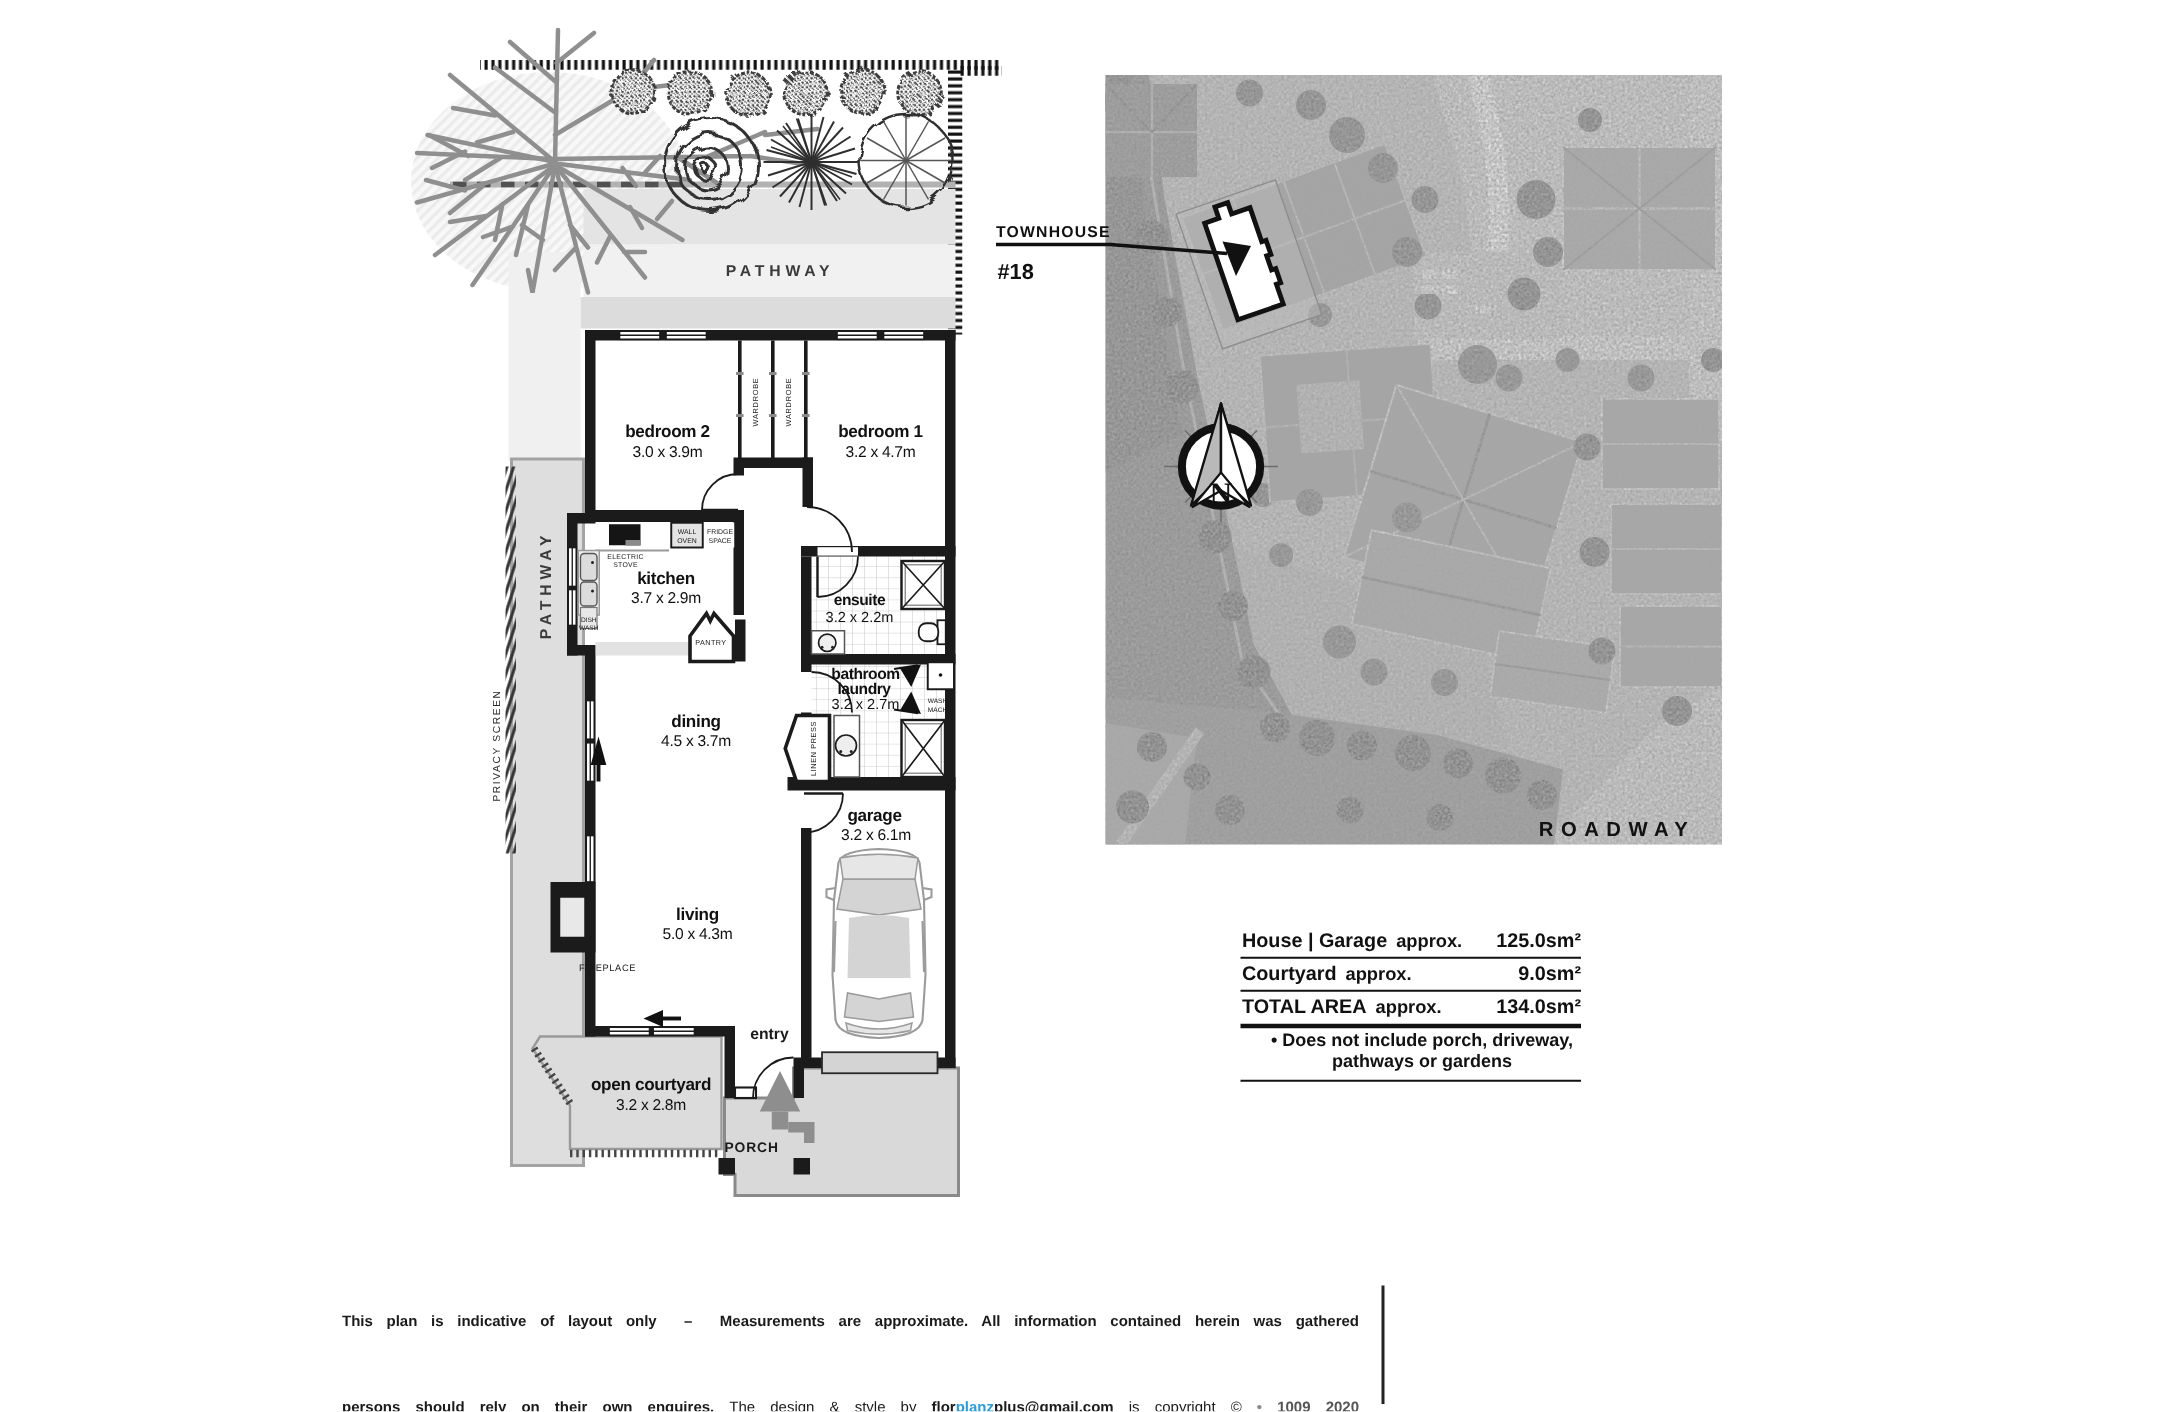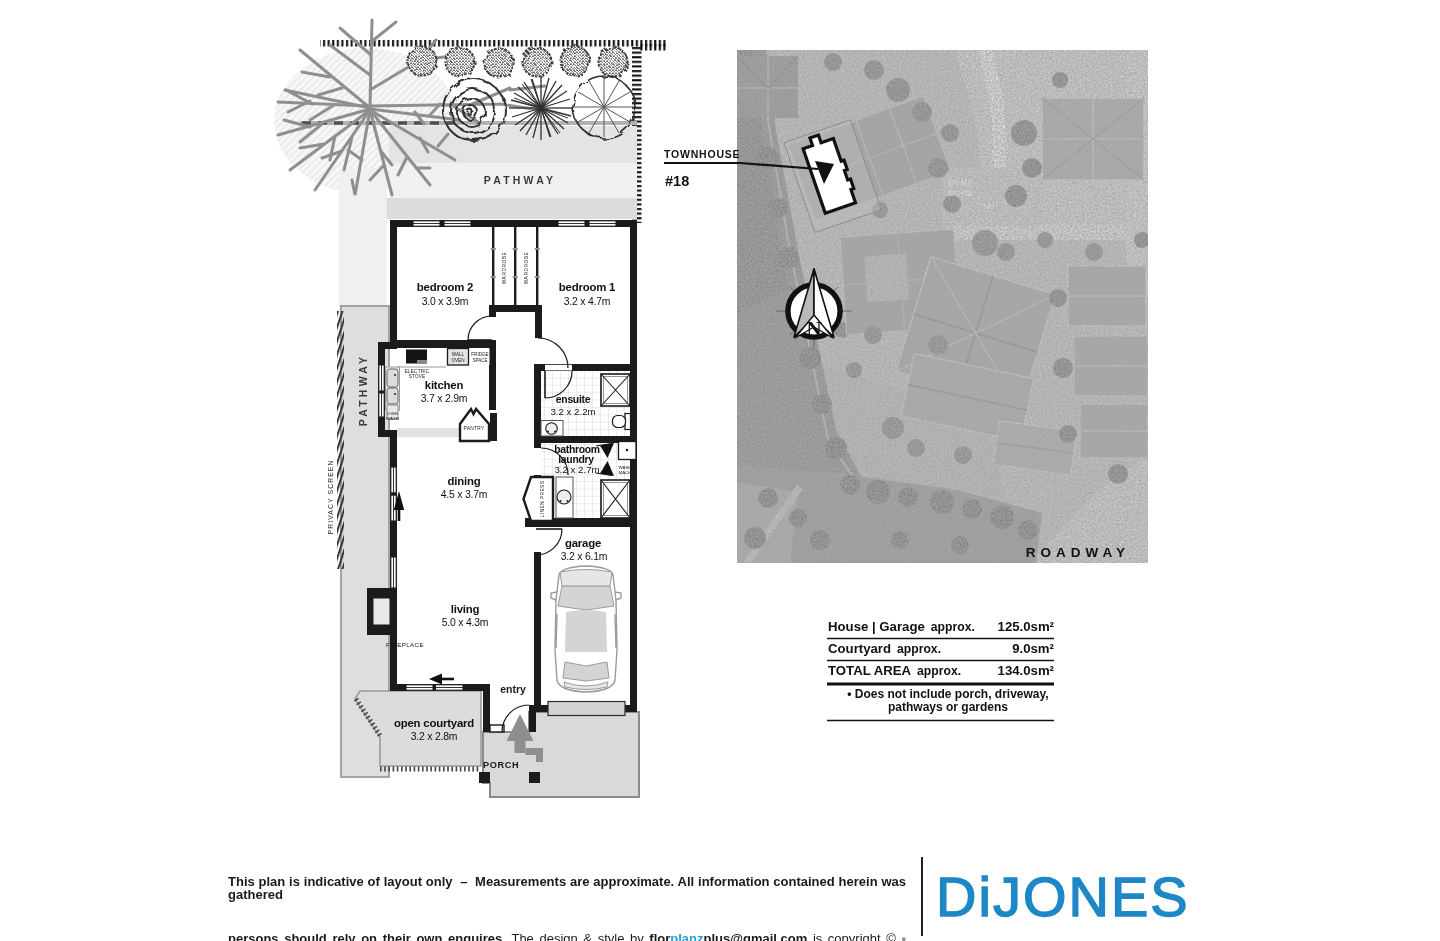--- a/index.html
+++ b/index.html
@@ -1,19 +1,19 @@
 <!DOCTYPE html>
 <html><head>
 <meta charset="utf-8">
 <style>
   html,body{margin:0;padding:0;background:#ffffff;}
   .page{position:relative;width:1440px;height:941px;background:#fff;overflow:hidden;
         font-family:"Liberation Sans", sans-serif;}
   svg{position:absolute;left:0;top:0;}
-  .ft{position:absolute;left:228px;width:678px;font-weight:bold;font-size:13px;line-height:13px;
+  .ft{position:absolute;left:228px;width:678px;font-weight:bold;font-size:10px;line-height:13px;
       color:#1a1a1a;text-align:justify;text-align-last:justify;white-space:normal;}
   .lg{position:absolute;color:#1e87c6;font-weight:bold;}
 </style>
 </head>
 <body>
 <div class="page">
 <svg width="1440" height="941" viewBox="0 0 1440 941">
 <defs>
   <filter id="rough">
           <feTurbulence type="fractalNoise" baseFrequency="0.09" numOctaves="2" seed="3" result="n"></feTurbulence>
@@ -685,14 +685,13 @@
 </g>
 </svg>
 
 <div class="ft" style="top:875px;">This plan is indicative of layout only&nbsp; –&nbsp; Measurements are approximate. All information contained herein was gathered</div>
 
 
 <div class="ft" style="top:932px;">persons should rely on their own enquires. <span style="font-weight:normal;">The design &amp; style by</span> <b>flor<span style="color:#2b9cd8;">planz</span>plus@gmail.com</b> <span style="font-weight:normal;">is copyright ©</span> <span style="color:#8a8a8a;">•</span> <span style="color:#555;">1009 2020</span></div>
 
 <div style="position:absolute;left:921px;top:857px;width:2px;height:79px;background:#222;"></div>
 
-<div class="lg" style="left:936px;top:864px;font-size:56px;letter-spacing:2px;font-weight:normal;-webkit-text-stroke:1.4px #1e87c6;">DiJONES</div>
 </div>
 
 </body></html>

